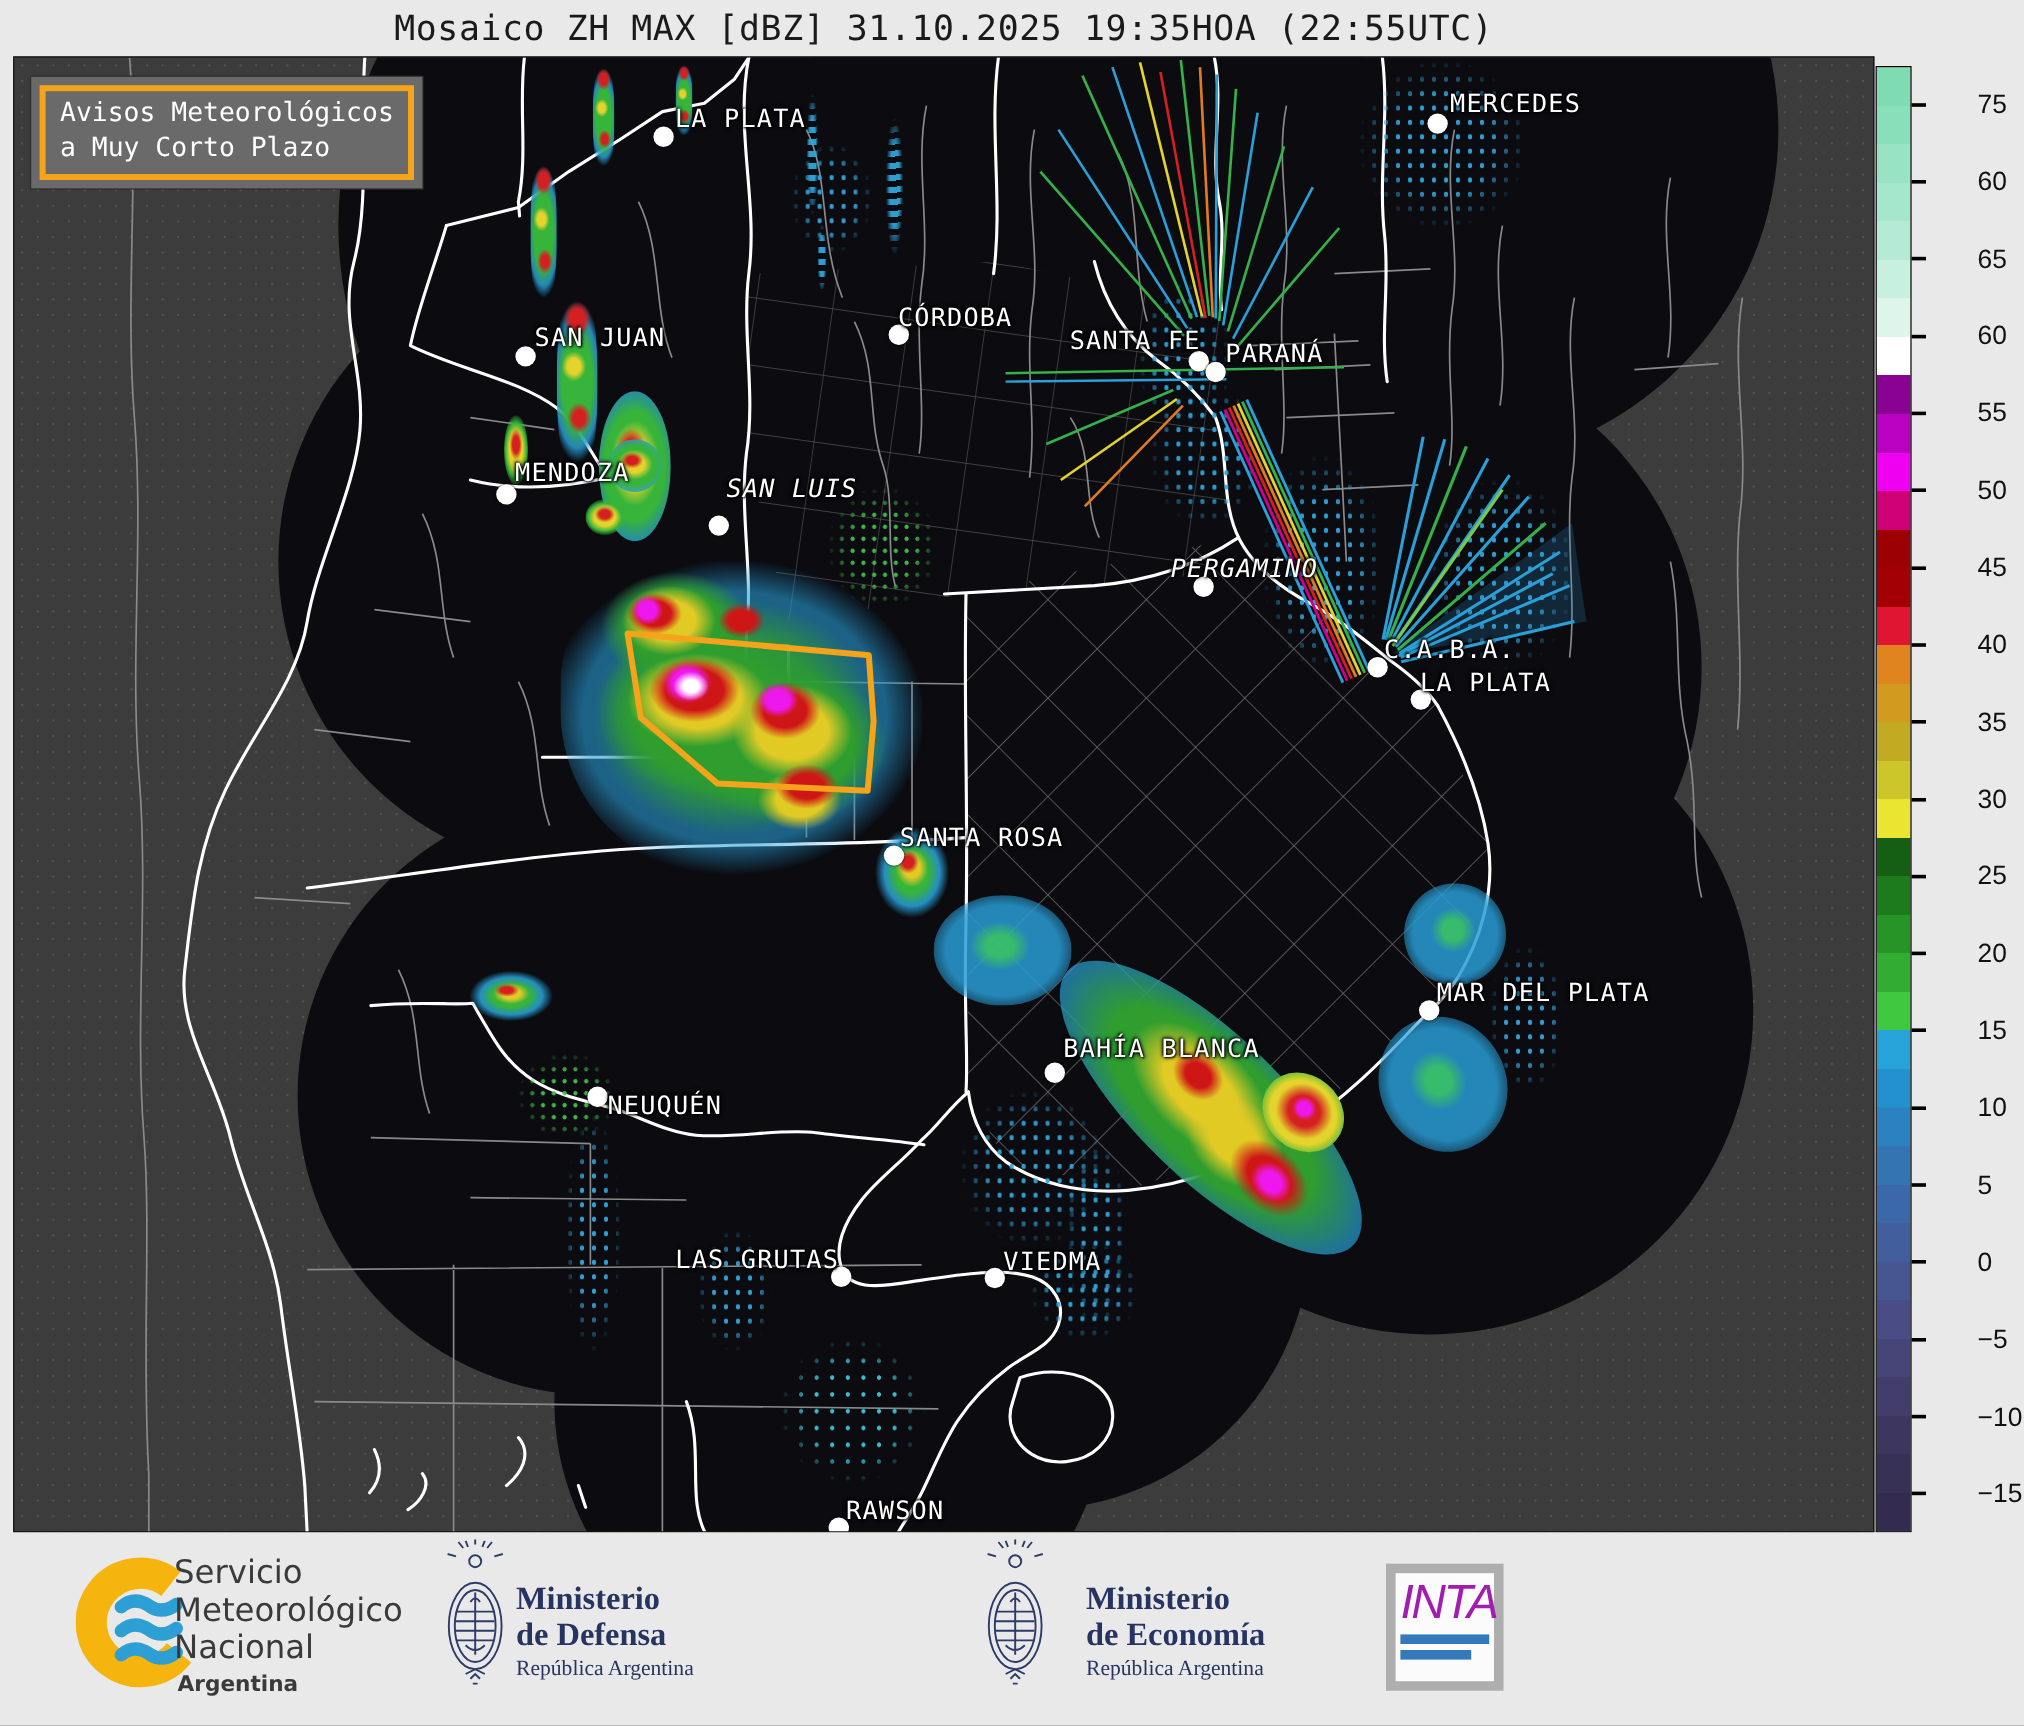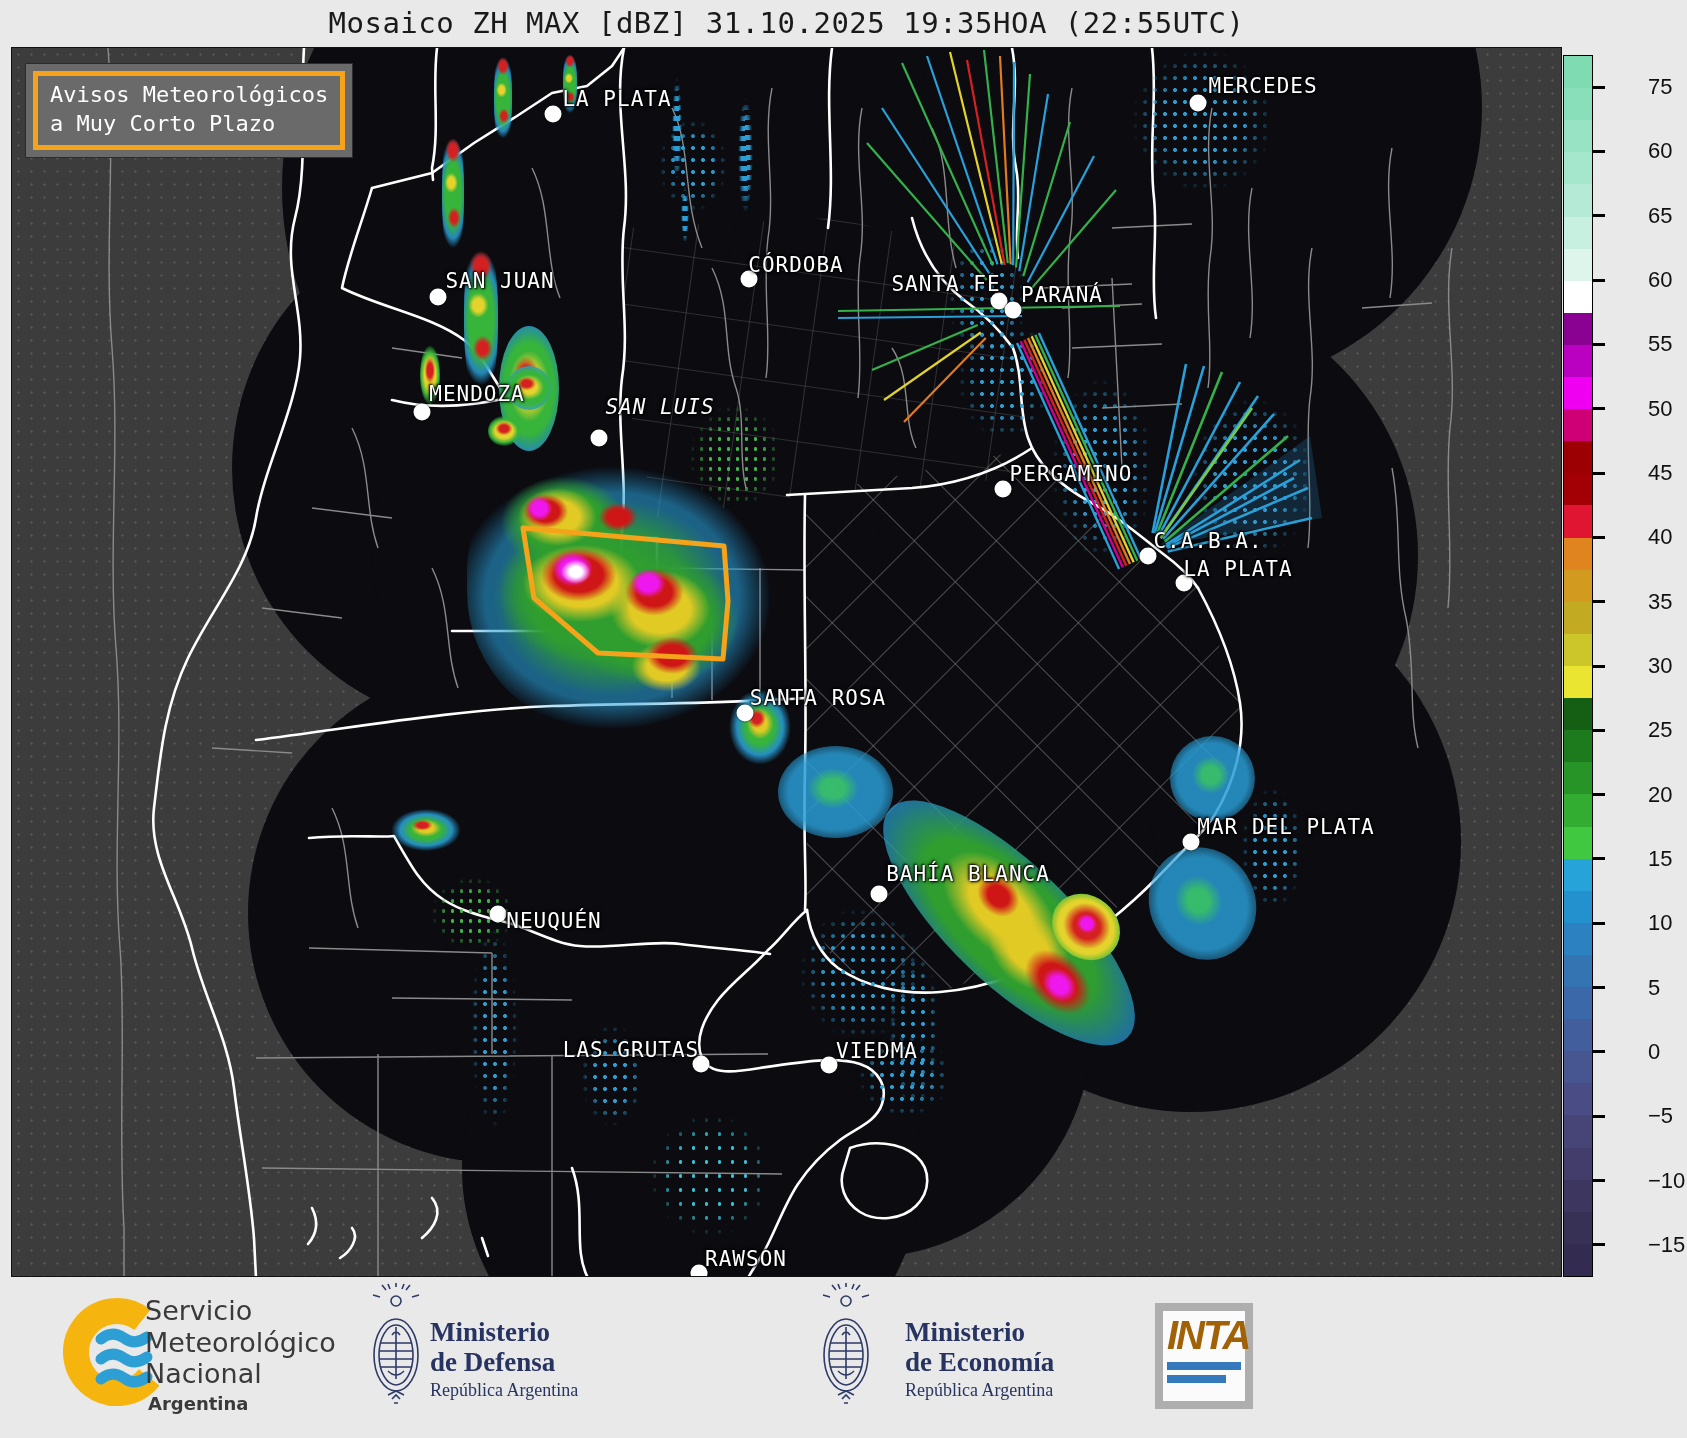--- a/index.html
+++ b/index.html
@@ -118,21 +118,21 @@
   #footer{position:absolute;left:0;top:1277px;width:1687px;height:161px;background:#e9e9e9;}
   #smn-logo{position:absolute;left:63px;top:12px;width:112px;height:126px;}
   #smn-text{position:absolute;left:145px;top:18px;color:#3a3a3a;font-size:27px;line-height:1.17;}
   #smn-country{font-size:18px;font-weight:bold;margin-top:3px;margin-left:3px;}
   .crest{position:absolute;top:6px;width:60px;height:136px;}
   .ministry{position:absolute;top:40px;color:#273461;font-family:"Liberation Serif","DejaVu Serif",serif;}
   .ministry .m-line{font-size:27px;font-weight:bold;line-height:1.12;}
   .ministry .m-sub{font-size:18px;margin-top:3px;}
   #inta{position:absolute;left:1155px;top:26px;width:74px;height:86px;background:#fbfbfb;
         border:8px solid #aeaeae;padding:2px 4px;}
-  #inta-label{color:#a16207;font-size:40px;font-weight:bold;font-style:italic;
+  #inta-label{color:#a21caf;font-size:40px;font-weight:normal;font-style:italic;
       font-family:"Liberation Sans","DejaVu Sans",sans-serif;letter-spacing:-2px;line-height:1.1;}
   .inta-bar{height:8px;background:#3579bd;margin-top:5px;}
 </style>
 </head>
 <body>
 
 <div id="title">Mosaico ZH MAX [dBZ] 31.10.2025 19:35HOA (22:55UTC)</div>
 
 <div id="map">
 
@@ -304,21 +304,21 @@
       <div class="city-label" style="left: 488px; top: 233px;">SAN JUAN</div>
       <div class="city-dot" style="left: 987px; top: 253px;"></div>
       <div class="city-label" style="left: 934px; top: 236px;">SANTA FE</div>
       <div class="city-dot" style="left: 1001px; top: 262px;"></div>
       <div class="city-label" style="left: 1050px; top: 247px;">PARANÁ</div>
       <div class="city-dot" style="left: 410px; top: 364px;"></div>
       <div class="city-label" style="left: 465px; top: 346px;">MENDOZA</div>
       <div class="city-dot" style="left: 587px; top: 390px;"></div>
       <div class="city-label" style="left: 648px; top: 359px; font-style: italic;">SAN LUIS</div>
       <div class="city-dot" style="left: 991px; top: 441px;"></div>
-      <div class="city-label" style="left: 1059px; top: 426px;">PERGAMINO</div>
+      <div class="city-label" style="left: 1025px; top: 426px; font-style: italic;">PERGAMINO</div>
       <div class="city-dot" style="left: 1136px; top: 508px;"></div>
       <div class="city-label" style="left: 1196px; top: 493px;">C.A.B.A.</div>
       <div class="city-dot" style="left: 1172px; top: 535px;"></div>
       <div class="city-label" style="left: 1226px; top: 521px;">LA PLATA</div>
       <div class="city-dot" style="left: 733px; top: 665px;"></div>
       <div class="city-label" style="left: 806px; top: 650px;">SANTA ROSA</div>
       <div class="city-dot" style="left: 867px; top: 846px;"></div>
       <div class="city-label" style="left: 956px; top: 826px;">BAHÍA BLANCA</div>
       <div class="city-dot" style="left: 1179px; top: 794px;"></div>
       <div class="city-label" style="left: 1274px; top: 779px;">MAR DEL PLATA</div>

